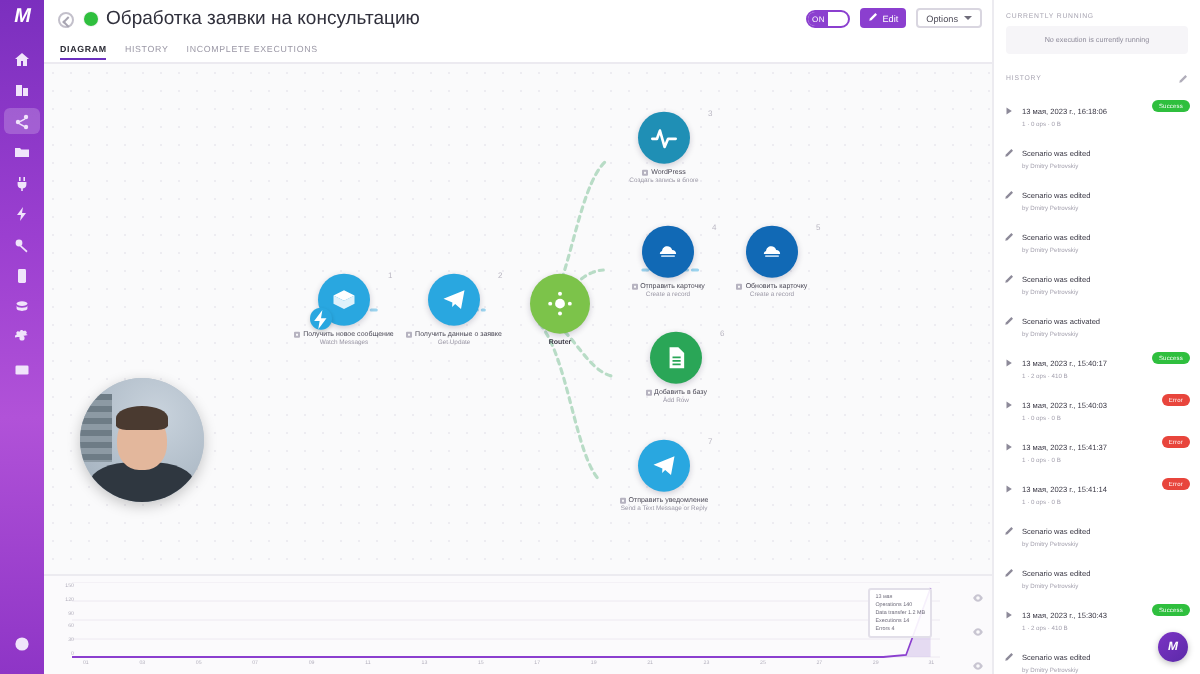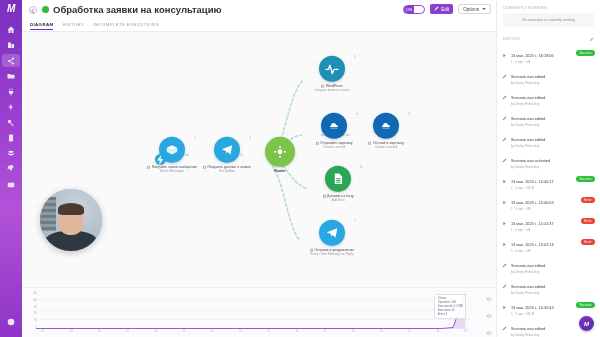--- a/index.html
+++ b/index.html
@@ -33,21 +33,21 @@
   
   .hdr { height:32px; background:#fff; border-bottom:1px solid #eceaf0;
          padding:0 6px 0 7px; display:flex; flex-direction:column; position:relative; z-index:5;}
   .hdr-top { display:flex; align-items:center; height:17px; padding-top:2px; }
   .back-ic { width:8px; height:8px; border:1px solid #c3c0cb; border-radius:50%;
              position:relative; margin-right:5px; flex:0 0 8px;}
   .back-ic:after{content:""; position:absolute; left:2.4px; top:2.2px; width:3px;height:3px;
              border-left:1px solid #a8a5b2; border-bottom:1px solid #a8a5b2; transform:rotate(45deg);}
   .dot-green { width:7px; height:7px; border-radius:50%; background:#2fbf3e;
                margin-right:4px; flex:0 0 7px; box-shadow:0 0 0 .5px rgba(0,0,0,.05);}
-  .hdr-title { font-size:9.5px; font-weight:700; color:#30303c; white-space:nowrap; }
+  .hdr-title { font-size:9.5px; font-weight:400; color:#30303c; white-space:nowrap; }
 
   .tabs { display:flex; align-items:flex-end; gap:9px; height:13px; padding-left:1px; }
   .tab { font-size:4.4px; letter-spacing:.35px; color:#9a97a5; text-transform:uppercase;
          padding-bottom:2px; border-bottom:1.4px solid transparent; white-space:nowrap;}
   .tab.active { color:#2b2b35; font-weight:700; border-bottom-color:#6b2fbe; }
 
   
   .hdr-right { position:absolute; right:5px; top:4px; display:flex; align-items:center; gap:5px; }
   .toggle { width:22px; height:9px; border-radius:5px; background:#fff; border:1px solid #8b3fcf;
             display:flex; align-items:center; overflow:hidden; }

